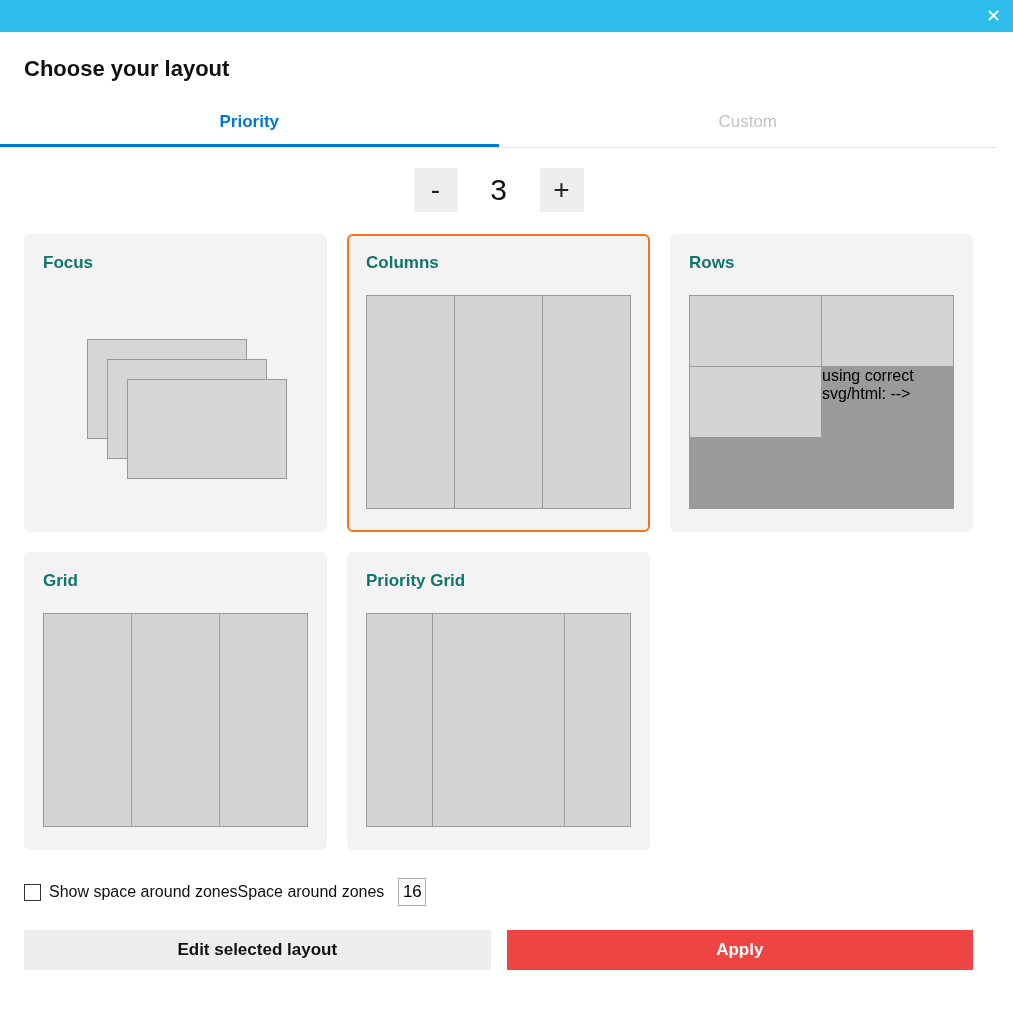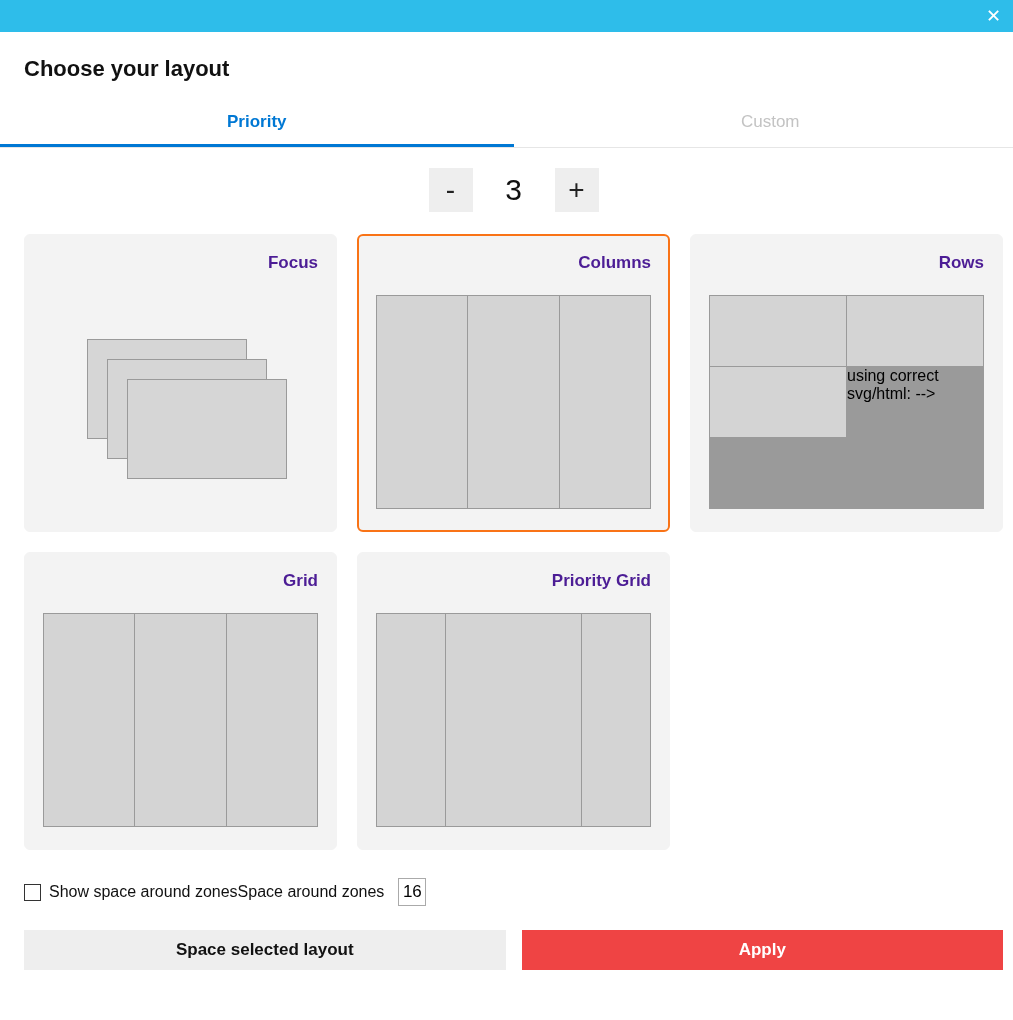--- a/index.html
+++ b/index.html
@@ -19,21 +19,21 @@
     padding-right: 12px;
   }
   .titlebar .close {
     color: #fff;
     font-size: 18px;
     font-weight: 300;
     cursor: pointer;
     line-height: 1;
   }
   .content {
-    padding: 24px 10px 16px 24px;
+    padding: 24px 40px 16px 24px;
   }
   h1.page-title {
     font-size: 22px;
     font-weight: 700;
     color: #111;
     margin-bottom: 20px;
   }
   .tabs {
     display: flex;
     border-bottom: 1px solid #e6e6e6;
@@ -91,24 +91,24 @@
     border: 1px solid #f3f3f3;
     border-radius: 6px;
     padding: 18px 18px 22px 18px;
     cursor: pointer;
   }
   .card.selected {
     border: 2px solid #f97316;
     padding: 17px 17px 21px 17px;
   }
   .card .card-title {
-    text-align: right;
+    text-align: left;
     font-size: 17px;
     font-weight: 600;
-    color: #4c1d95;
+    color: #0f766e;
     margin-bottom: 22px;
   }
   .preview {
     width: 100%;
     height: 214px;
     position: relative;
   }
   
   .focus-wrap {
     position: relative;
@@ -284,17 +284,17 @@
       <span class="box"></span>
       <span>Show space around zones</span>
     </label>
     <div class="spacearound">
       <span>Space around zones</span>
       <input type="text" value="16" style="">
     </div>
   </div>
 
   <div class="actions">
-    <div class="btn btn-edit">Space selected layout</div>
+    <div class="btn btn-edit">Edit selected layout</div>
     <div class="btn btn-apply">Apply</div>
   </div>
 
 </div>
 
 </body></html>

